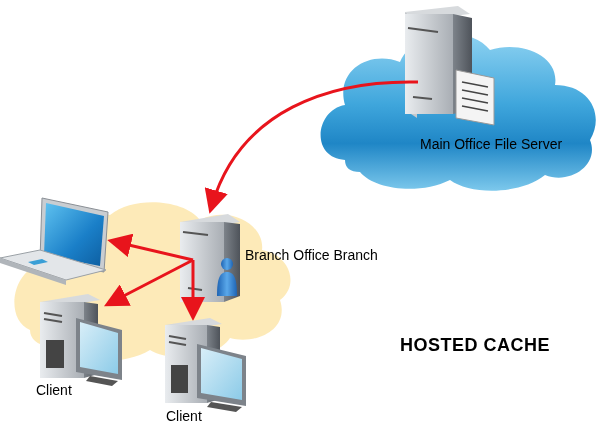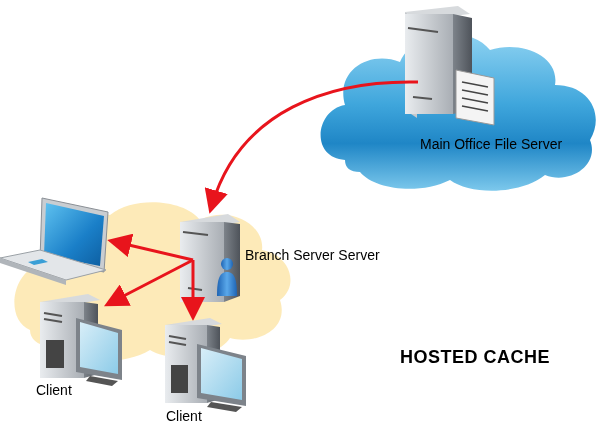--- a/index.html
+++ b/index.html
@@ -1,20 +1,20 @@
 <!DOCTYPE html>
 <html><head>
 <meta charset="utf-8">
 <style>
   html, body { margin:0; padding:0; background:#ffffff; }
   #stage { position:relative; width:605px; height:434px; overflow:hidden; background:#fff;
     font-family:"Liberation Sans", sans-serif; }
   svg#diagram { position:absolute; left:0; top:0; }
   .label { position:absolute; font-family:"Liberation Sans", sans-serif; font-size:14px; color:#000; white-space:nowrap; }
-  .title { position:absolute; font-family:"Liberation Sans", sans-serif; font-weight:bold; font-size:18px; color:#000; text-align:center; line-height:22px; letter-spacing:0.5px;margin-top:12px; }
+  .title { position:absolute; font-family:"Liberation Sans", sans-serif; font-weight:bold; font-size:18px; color:#000; text-align:center; line-height:22px; letter-spacing:0.5px; }
 </style>
 </head>
 <body>
 
 <div id="stage">
 <svg id="diagram" width="605" height="434" viewBox="0 0 605 434">
   <defs>
     <linearGradient id="blueCloud" x1="0" y1="0" x2="0" y2="1">
       <stop offset="0" stop-color="#8fd3f2"></stop>
       <stop offset="0.45" stop-color="#3fa6dc"></stop>
@@ -118,20 +118,20 @@
     <line x1="169" y1="336" x2="186" y2="339" stroke="#555" stroke-width="2"></line>
     <line x1="169" y1="342" x2="186" y2="345" stroke="#555" stroke-width="2"></line>
     <rect x="171" y="365" width="17" height="28" fill="#444"></rect>
     <polygon points="197,344 246,356 246,406 197,398" fill="#7d838a"></polygon>
     <polygon points="201,348 242,359 242,400 201,393" fill="url(#monScreen)"></polygon>
     <polygon points="211,402 242,407 236,412 207,407" fill="#555"></polygon>
   </g>
 </svg>
 
 <div class="label" style="left:420px; top:136px;text-align:right;">Main Office File Server</div>
-<div class="label" style="left:245px; top:247px;">Branch Server Server</div>
+<div class="label" style="left:245px; top:247px;">Branch Office Branch</div>
 <div class="label" style="left:36px; top:382px;">Client</div>
 <div class="label" style="left:166px; top:408px;">Client</div>
 
 <div class="title" style="left:375px; top:334px; width:200px;">
   <div>HOSTED CACHE</div>
 </div>
 </div>
 
 </body></html>

